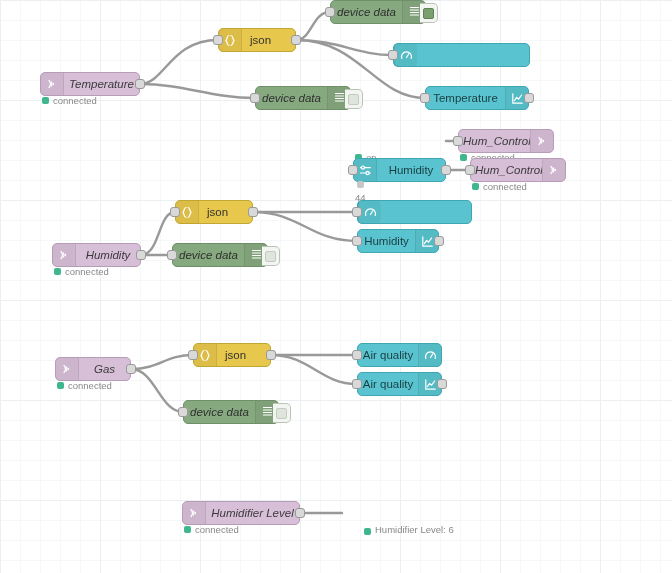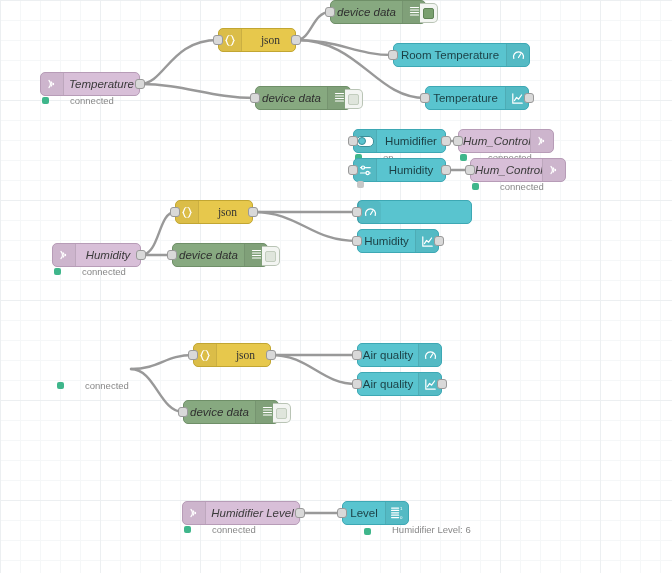--- a/index.html
+++ b/index.html
@@ -57,24 +57,23 @@
   }
   .n-mqtt-in .node-label, .n-mqtt-out .node-label {
     font-style: italic;
     color: #3b3b3b;
   }
   .n-json {
     background: #e7c84c;
     border-color: #c2a632;
   }
   .n-json .node-label {
-    text-align: center;
+    text-align: left;
     padding-left: 8px;
     color: #333;
-    font-family: Liberation Serif, serif;
   }
   .n-debug {
     background: #87a980;
     border-color: #6f8f68;
   }
   .n-debug .node-label {
     font-style: italic;
     color: #2f2f2f;
     text-align: center;
   }
@@ -120,21 +119,21 @@
     top: 6px;
     box-sizing: border-box;
   }
   .port.in  { left: -6px; }
   .port.out { right: -6px; }
   
   .status {
     position: absolute;
     display: flex;
     align-items: center;
-    gap: 21px;
+    gap: 4px;
     font-size: 9.5px;
     color: #888;
     white-space: nowrap;
   }
   .status .dot {
     width: 7px;
     height: 7px;
     border-radius: 2px;
     background: #3fb68b;
     display: inline-block;
@@ -290,21 +289,20 @@
           </g>
         </svg>
     </span>
     <span class="port in"></span>
     <span class="dbg-btn">
         <i></i>
       </span>
   </div>
 
   <div class="node n-ui" style="left:393px;top:43px;width:137px;">
-    <span class="node-label">Room Temperature</span>
     <span class="icon-right">
       <svg width="13" height="13" viewBox="0 0 13 13">
           <g fill="none" stroke="#ffffff" stroke-width="1.2" stroke-linecap="round">
             <path d="M1.8 9.5 A5 5 0 1 1 11.2 9.5"></path>
             <path d="M6.5 8.5 L8.8 4.8"></path>
           </g>
         </svg>
     </span>
     <span class="port in"></span>
   </div>
@@ -316,28 +314,20 @@
           <g fill="none" stroke="#ffffff" stroke-width="1.2" stroke-linecap="round" stroke-linejoin="round">
             <path d="M1.8 1.8v9.4h9.4"></path>
             <path d="M3.4 8.6 L5.6 5.4 L7.6 7.2 L10.6 3"></path>
           </g>
         </svg>
     </span>
     <span class="port in"></span>
     <span class="port out"></span>
   </div>
 
-  <div class="node n-ui" style="left:353px;top:129px;width:93px;">
-    <span class="icon-left">
-      <span class="sw"></span>
-    </span>
-    <span class="node-label">Humidifier</span>
-    <span class="port in"></span>
-    <span class="port out"></span>
-  </div>
   <div class="status" style="left:355px;top:152px;">
     <span class="dot"></span>
     <span>on</span>
   </div>
 
   <div class="node n-mqtt-out" style="left:458px;top:129px;width:96px;">
     <span class="node-label">Hum_Control</span>
     <span class="icon-right">
       <svg width="12" height="12" viewBox="0 0 12 12">
           <g fill="none" stroke="#ffffff" stroke-width="1.2" stroke-linecap="round">
@@ -461,20 +451,33 @@
           <g fill="none" stroke="#ffffff" stroke-width="1.2" stroke-linecap="round" stroke-linejoin="round">
             <path d="M1.8 1.8v9.4h9.4"></path>
             <path d="M3.4 8.6 L5.6 5.4 L7.6 7.2 L10.6 3"></path>
           </g>
         </svg>
     </span>
     <span class="port in"></span>
     <span class="port out"></span>
   </div>
 
+  <div class="node n-mqtt-in" style="left:55px;top:357px;width:76px;">
+    <span class="icon-left">
+      <svg width="12" height="12" viewBox="0 0 12 12">
+          <g fill="none" stroke="#ffffff" stroke-width="1.2" stroke-linecap="round">
+            <path d="M3 2.5 A5 5 0 0 1 3 9.5"></path>
+            <path d="M5.2 4 A3 3 0 0 1 5.2 8"></path>
+            <path d="M7.4 5.4 A1.2 1.2 0 0 1 7.4 6.6"></path>
+          </g>
+        </svg>
+    </span>
+    <span class="node-label">Gas</span>
+    <span class="port out"></span>
+  </div>
   <div class="status" style="left:57px;top:380px;">
     <span class="dot"></span>
     <span>connected</span>
   </div>
 
   <div class="node n-json" style="left:193px;top:343px;width:78px;">
     <span class="icon-left">
       <svg width="12" height="13" viewBox="0 0 12 13">
           <g fill="none" stroke="#ffffff" stroke-width="1.2" stroke-linecap="round">
             <path d="M5 1.5 C3 1.5 3.4 5 2 6.5 C3.4 8 3 11.5 5 11.5"></path>
@@ -543,35 +546,18 @@
         </svg>
     </span>
     <span class="node-label">Humidifier Level</span>
     <span class="port out"></span>
   </div>
   <div class="status" style="left:184px;top:524px;">
     <span class="dot"></span>
     <span>connected</span>
   </div>
 
-  <div class="node n-ui" style="left:342px;top:501px;width:67px;">
-    <span class="node-label">Level</span>
-    <span class="icon-right">
-      <svg width="15" height="14" viewBox="0 0 15 14">
-        <g stroke="#ffffff" stroke-width="1.25" stroke-linecap="round">
-          <path d="M1.6 2h7"></path>
-            <path d="M1.6 4.4h7"></path>
-            <path d="M1.6 6.8h7"></path>
-            <path d="M1.6 9.2h7"></path>
-            <path d="M1.6 11.6h7"></path>
-        </g>
-        <text x="10" y="4" fill="#ffffff" font-size="4.4" font-family="Liberation Sans, sans-serif">1</text>
-        <text x="10" y="12.8" fill="#ffffff" font-size="4.4" font-family="Liberation Sans, sans-serif">0</text>
-      </svg>
-    </span>
-    <span class="port in"></span>
-  </div>
   <div class="status" style="left:364px;top:524px;align-items:flex-end;">
     <span class="dot"></span>
     <span>Humidifier Level: 6</span>
   </div>
 
 </div>
 
 </body></html>

